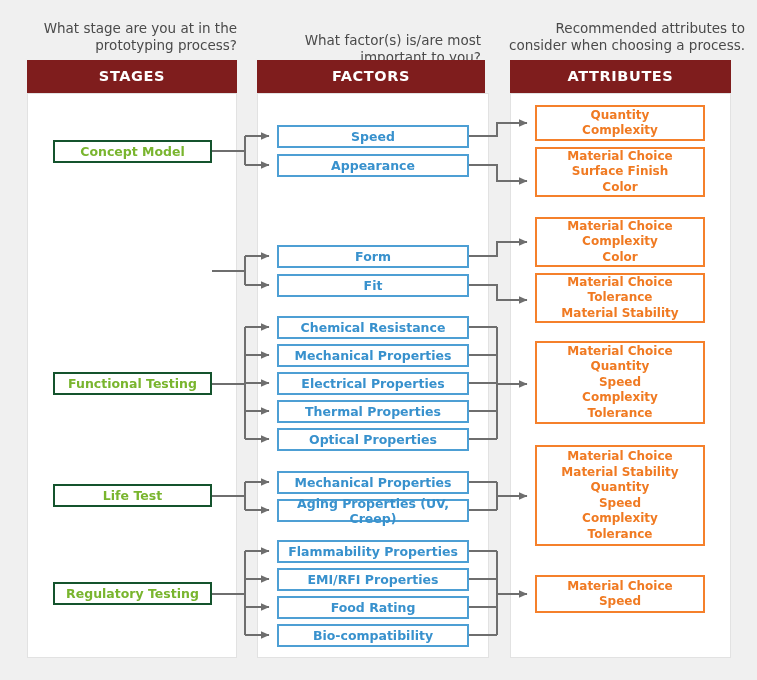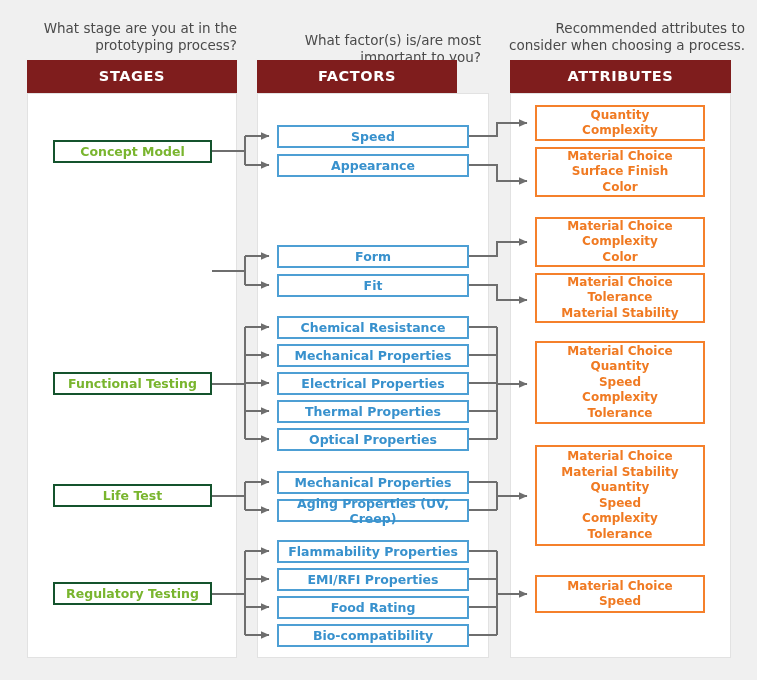--- a/index.html
+++ b/index.html
@@ -52,21 +52,21 @@
     letter-spacing: 0.6px;
     text-align: center;
     line-height: 33px;
     height: 33px;
     box-sizing: border-box;
   }
 
   #panel-stages      { left: 27px;  top: 93px; width: 210px; height: 565px; }
   #hdr-stages        { left: 27px;  top: 60px; width: 210px; }
   #panel-factors     { left: 257px; top: 93px; width: 232px; height: 565px; }
-  #hdr-factors       { left: 257px; top: 60px; width: 200px; }
+  #hdr-factors       { left: 257px; top: 60px; width: 228px; }
   #panel-attributes  { left: 510px; top: 93px; width: 221px; height: 565px; }
   #hdr-attributes    { left: 510px; top: 60px; width: 221px; }
 
   
   .node {
     position: absolute;
     box-sizing: border-box;
     background: #ffffff;
     display: flex;
     align-items: center;

